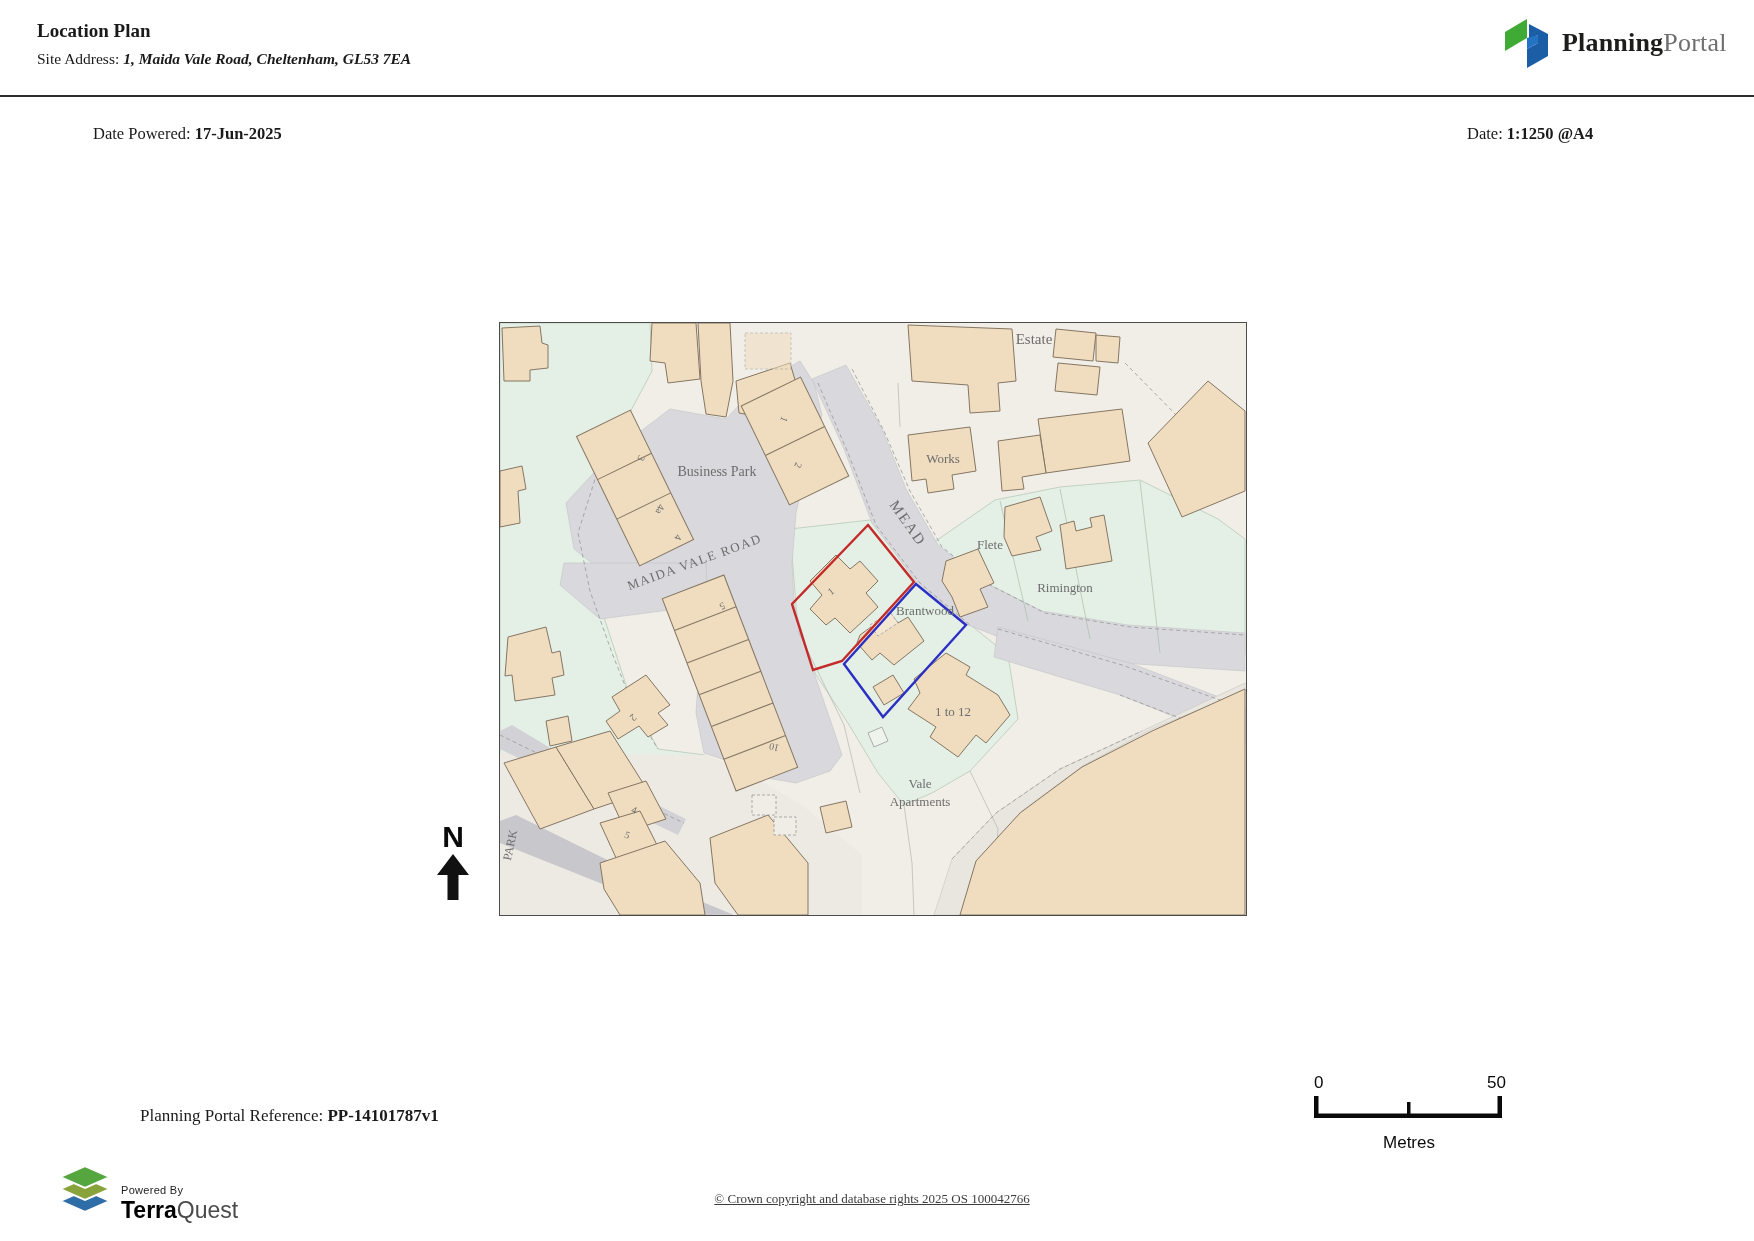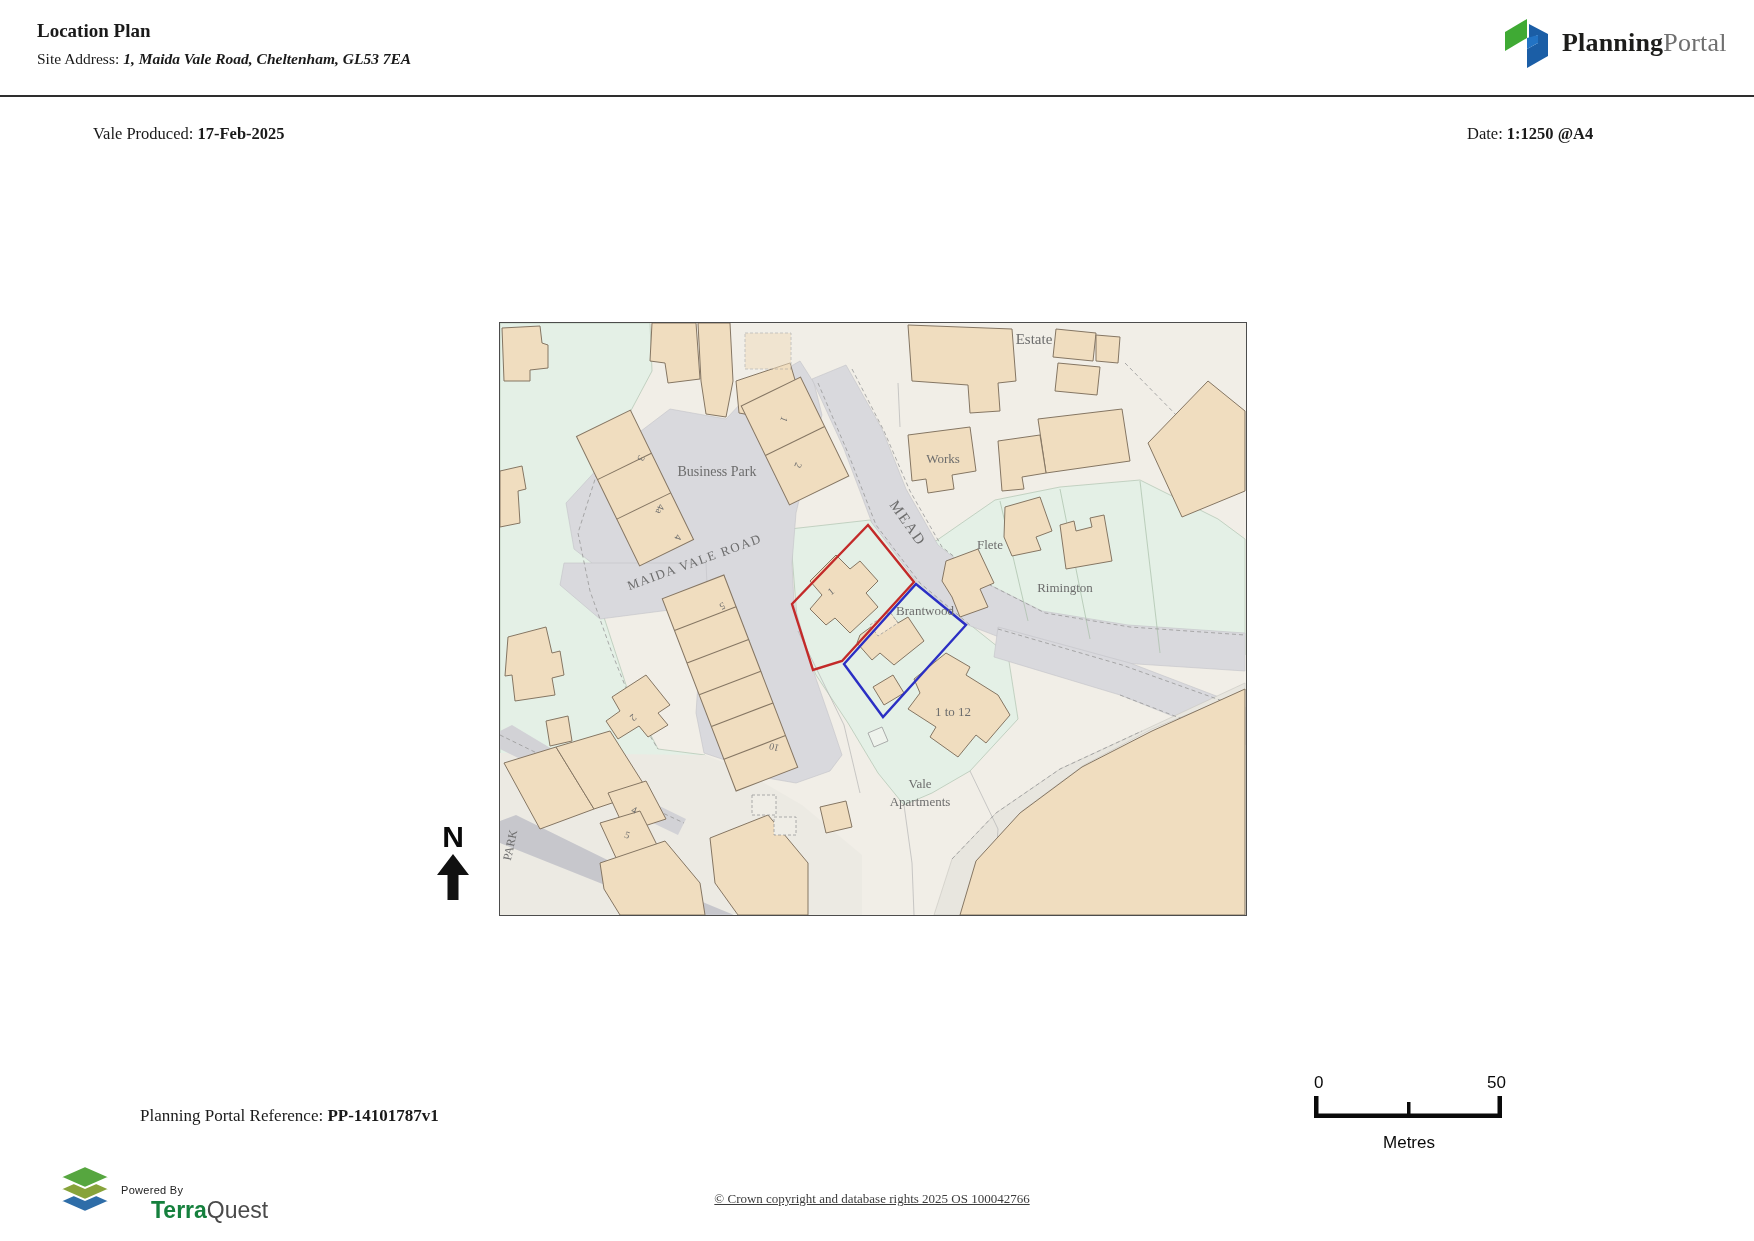--- a/index.html
+++ b/index.html
@@ -29,21 +29,21 @@
   
   #scalebar{left:1308px;top:1070px;}
   #scalebar text{font-family:"Liberation Sans",sans-serif;fill:#0a0a0a;}
   
   #ref-line{left:140px;top:1106px;font-size:17px;font-family:Liberation Serif, serif;}
   #copyright{left:499px;top:1191px;width:746px;text-align:center;font-size:13px;color:#3c3c3c;text-decoration:underline;}
   #tq-logo{left:58px;top:1156px;display:flex;align-items:center;gap:9px;}
   #tq-text{font-family:"Liberation Sans",sans-serif;line-height:1;}
   #tq-powered{font-size:11px;color:#222;letter-spacing:0.3px;margin-bottom:3px;margin-top:29px;}
   #tq-name{font-size:23px;}
-  #tq-name .b{font-weight:700;color:#15803d;margin-left:30px;}
+  #tq-name .b{font-weight:700;color:#000000;}
   #tq-name .l{font-weight:300;color:#4a4a4a;}
 </style>
 </head>
 <body>
 
 <div class="page">
 
   <div class="abs" id="page-title">Location Plan</div>
   <div class="abs" id="site-line"><span>Site Address: </span><b>1, Maida Vale Road, Cheltenham, GL53 7EA</b></div>
 
@@ -51,21 +51,21 @@
     <svg width="52" height="54" viewBox="0 0 52 54">
       <polygon points="5,16 27,3 27,22 5,35" fill="#3faa34"></polygon>
       <polygon points="29,8 48,18 48,40 27,52 27,33 38,27 38,19 29,23" fill="#1b5ea6"></polygon>
       <polygon points="27,22 38,19 38,27 27,33" fill="#2273c4"></polygon>
     </svg>
     <div><span class="word w1">Planning</span><span class="word w2">Portal</span></div>
   </div>
 
   <div class="abs" id="header-rule"></div>
 
-  <div class="abs" id="date-line"><span>Vale Produced: </span><b>17-Feb-2025</b></div>
+  <div class="abs" id="date-line"><span>Date Powered: </span><b>17-Jun-2025</b></div>
   <div class="abs" id="scale-line"><span>Date: </span><b>1:1250 @A4</b></div>
 
   <div class="abs" id="map-frame">
     <svg id="map-svg" width="746" height="592" viewBox="0 0 746 592">
 
       <rect x="0" y="0" width="746" height="592" fill="#f1eee7"></rect>
 
       <g fill="#e4f0e6" stroke="#b7c9b7" stroke-width="0.8">
         <path d="M0,0 L150,0 L152,48 L102,142 L88,205 L100,282 L128,368 L158,426 L205,432 L208,456 L120,464 L0,472 Z"></path>
         <path d="M290,206 L370,197 L417,257 L468,300 L508,332 L518,396 L470,448 L432,470 L404,482 L378,450 L348,400 L316,352 L298,308 Z"></path>

